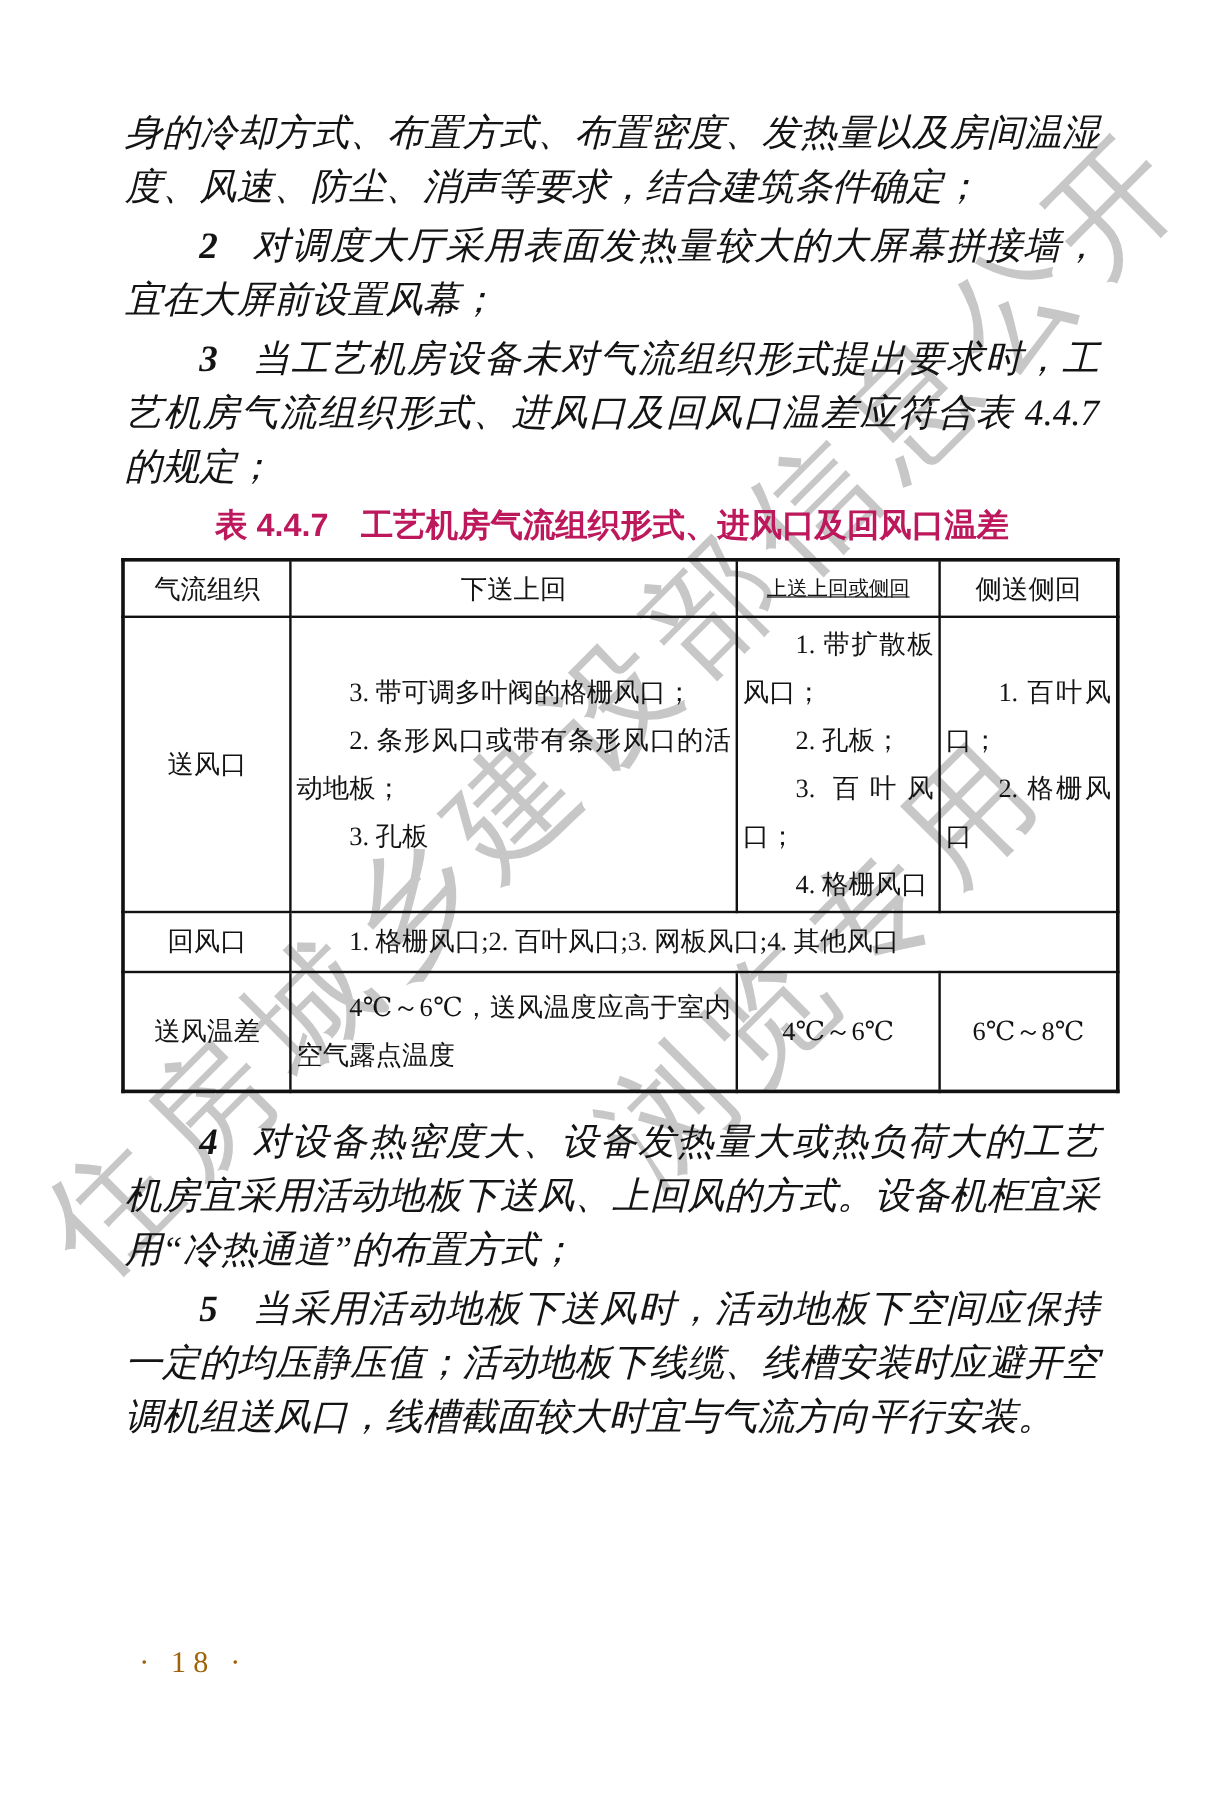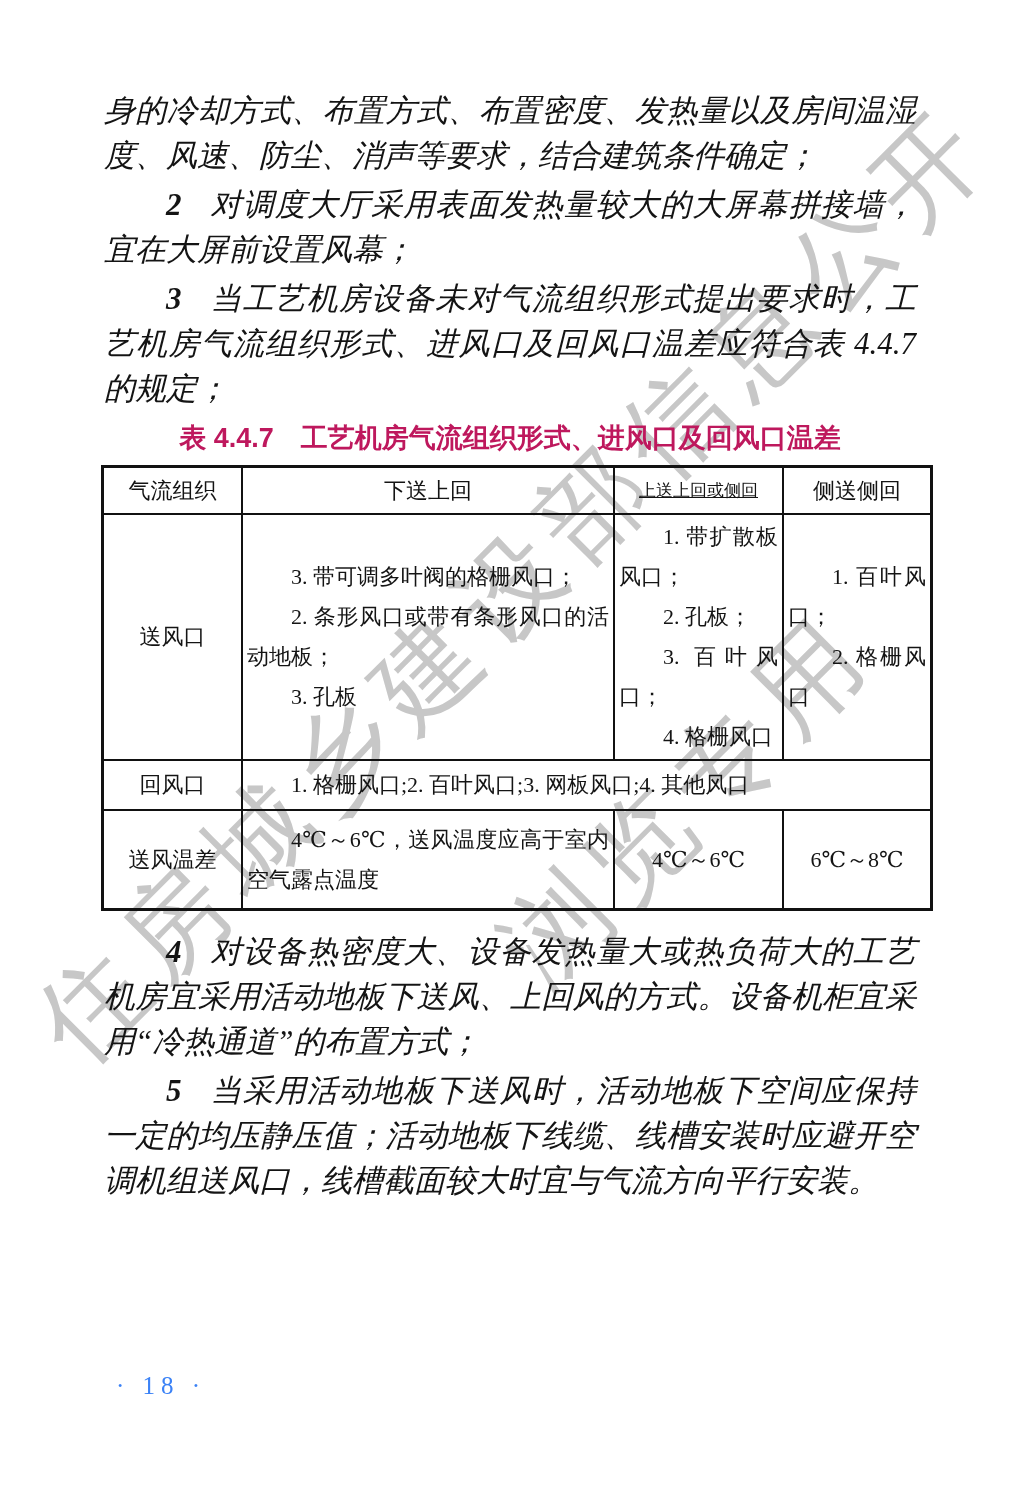--- a/index.html
+++ b/index.html
@@ -56,21 +56,21 @@
   .cell-item{text-indent:2em;text-align:justify;}
   td.hdr{text-align:center;height:41px;line-height:24px;padding:0 2px;margin-left:20px;}
   td.hdr.tight{font-size:17px;letter-spacing:0;text-decoration:underline;}
   tr.r-supply td{height:218px;}
   tr.r-return td{height:44px;}
   tr.r-temp td{height:93px;}
   td.t-center{text-align:center;margin-left:48px;}
   
   .footer{
     position:absolute;left:116px;top:1372px;z-index:1;
-    font-size:25px;letter-spacing:6px;color:#3b82f6;
+    font-size:25px;letter-spacing:6px;color:#a16207;
   }
 </style>
 </head>
 <body>
 
 <div class="wm wm1">住房城乡建设部信息公开</div>
 <div class="wm wm2">浏览专用</div>
 
 <div class="content">
 

